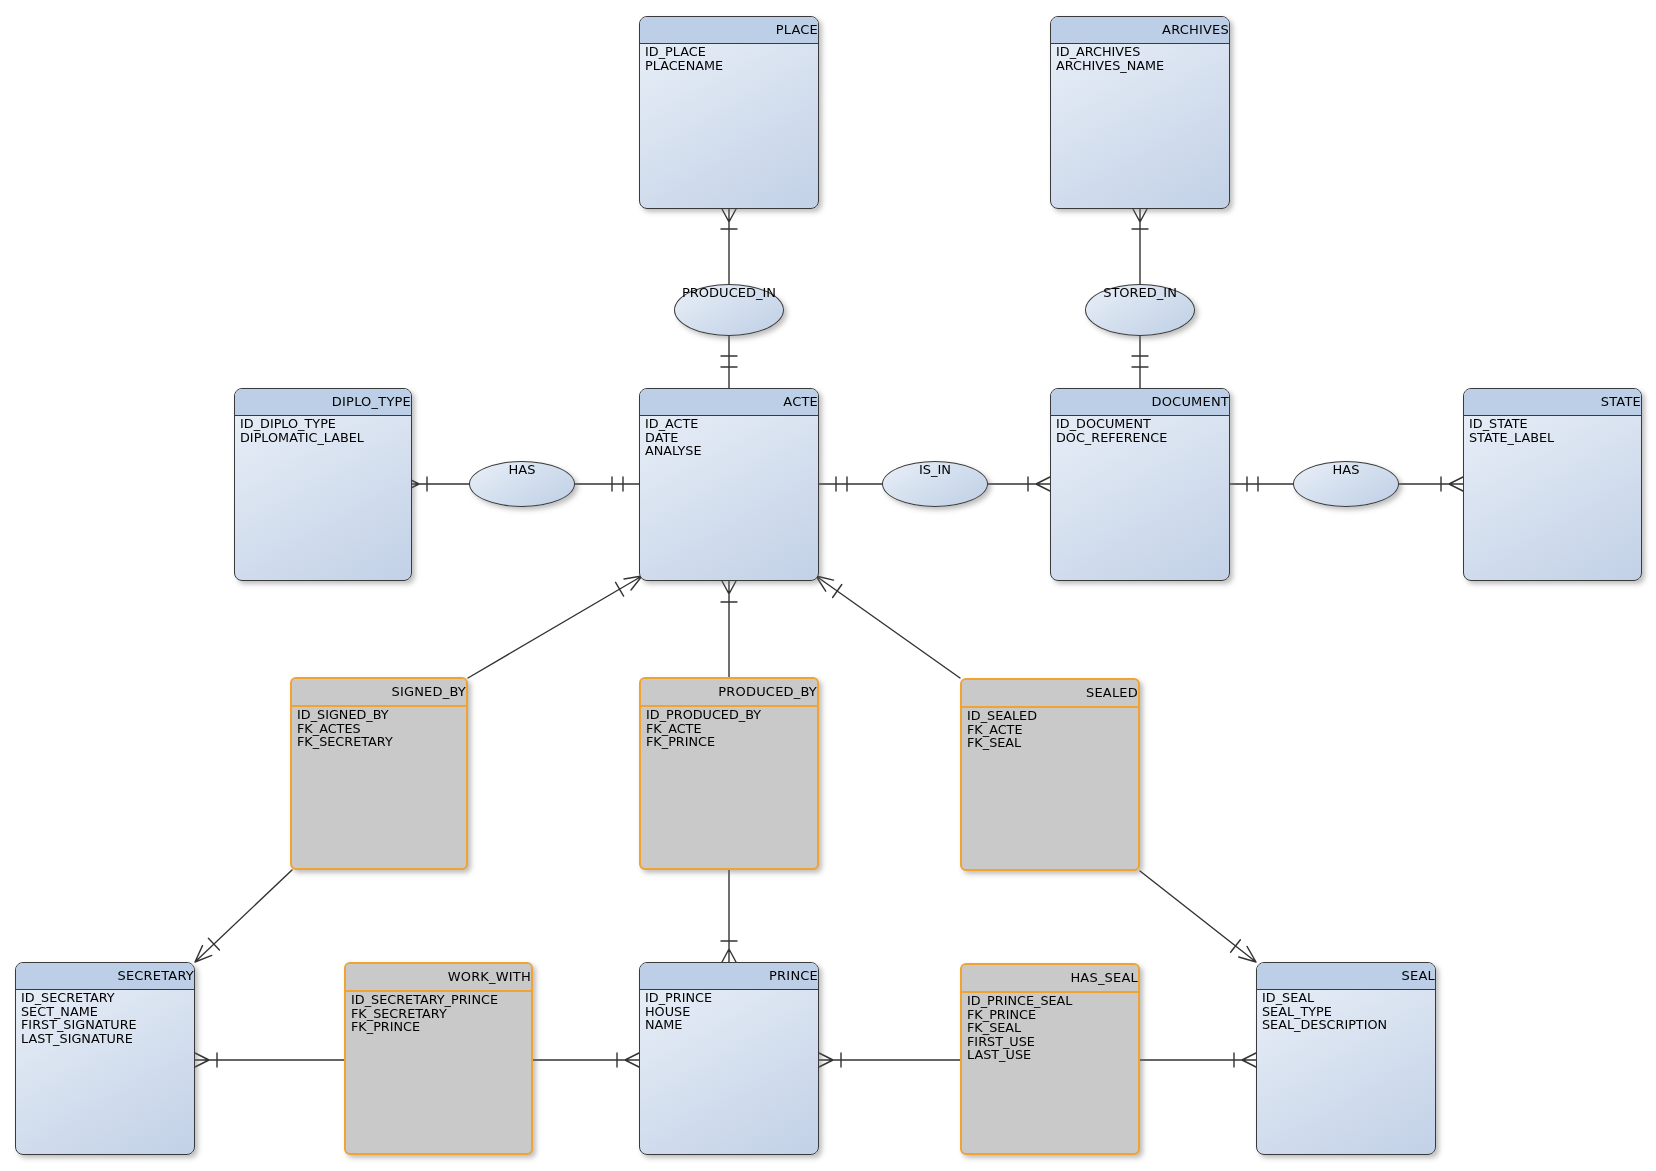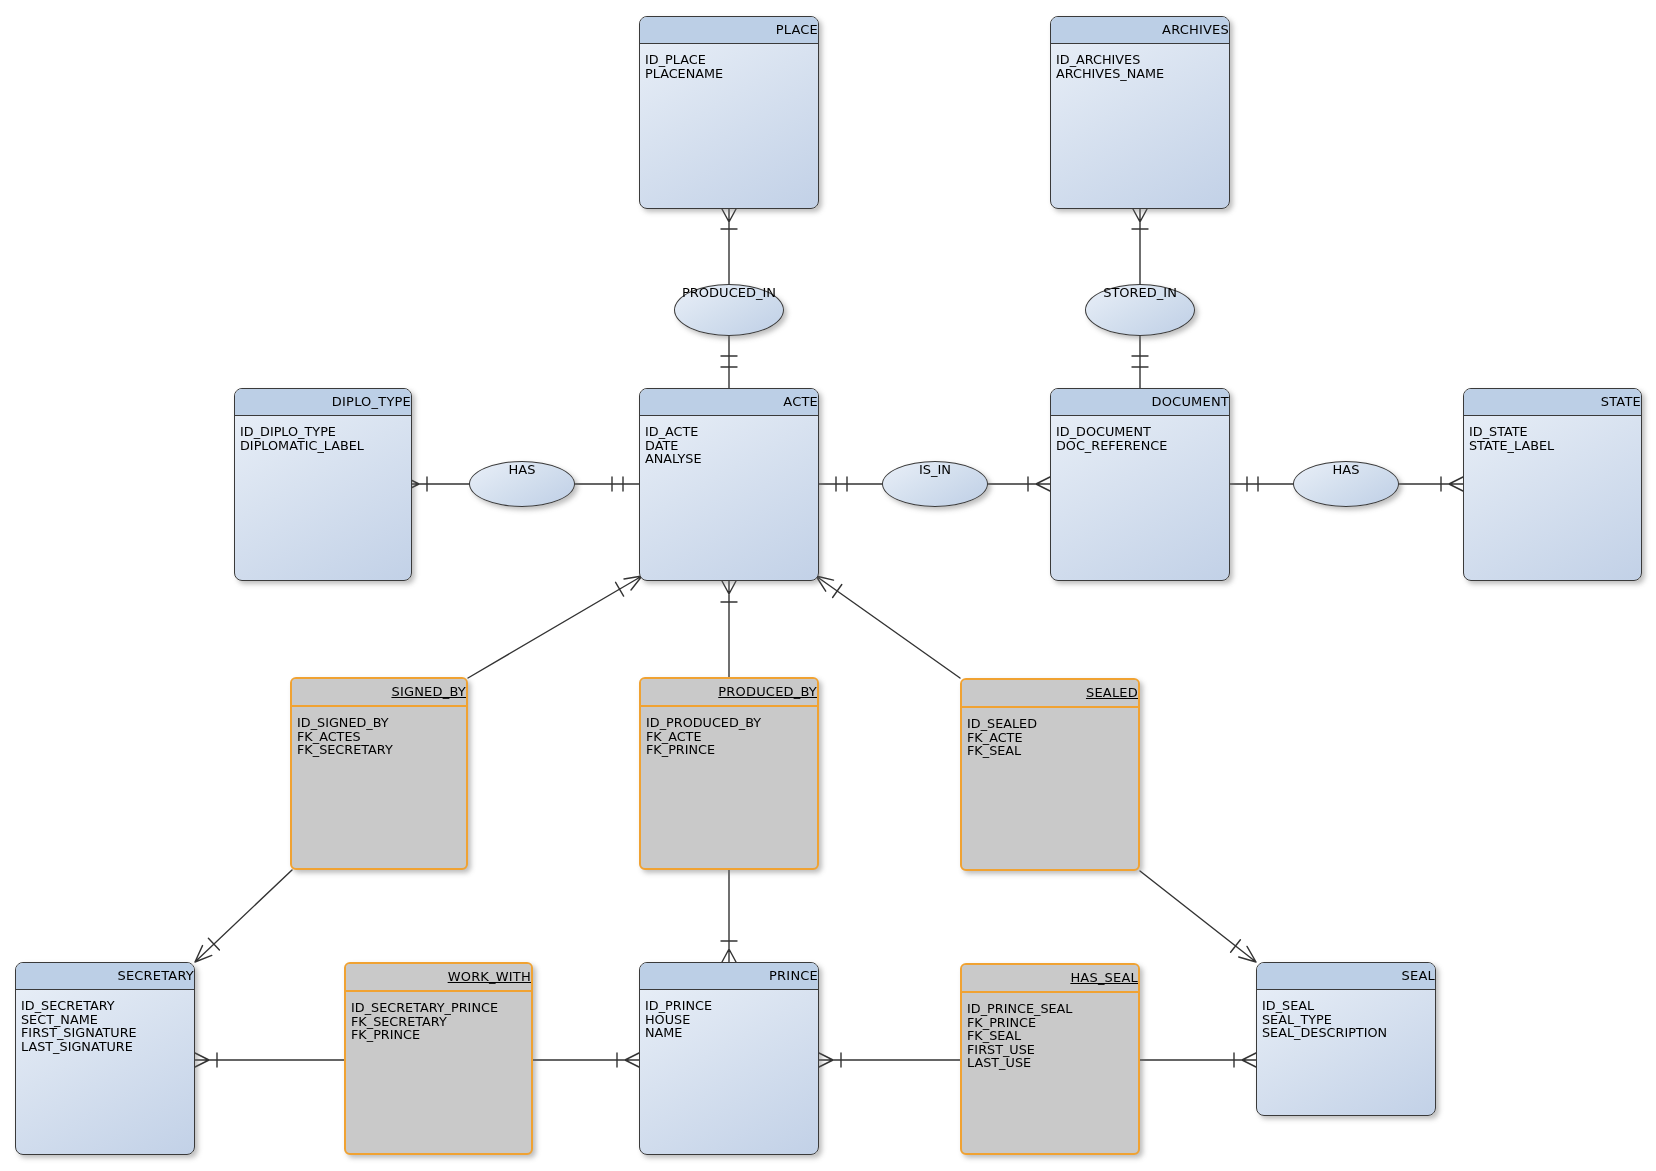--- a/index.html
+++ b/index.html
@@ -13,26 +13,26 @@
     border:1.6px solid #3a3a3a;border-radius:8px;
     background:linear-gradient(150deg,#eaf0f8 0%,#d8e2f0 45%,#c2d1e7 100%);
     box-shadow:3px 3px 5px rgba(110,110,110,0.45);
     overflow:hidden;
   }
   .ebox .ehead{
     height:26px;line-height:26px;text-align:right;
     background:#bccfe6;border-bottom:1.6px solid #3a3a3a;
     font-size:13px;letter-spacing:0.2px;
   }
-  .ebox .ebody{padding:9px 4px 0 5px;font-size:12.8px;line-height:13.6px;}
+  .ebox .ebody{padding:1px 4px 0 5px;font-size:12.8px;line-height:13.6px;}
   .ebox.assoc{
     border:2px solid #f0a232;border-radius:6px;
     background:#c9c9c9;
   }
-  .ebox.assoc .ehead{background:#c9c9c9;border-bottom:2px solid #f0a232;text-decoration:underline;}
+  .ebox.assoc .ehead{background:#c9c9c9;border-bottom:2px solid #f0a232;}
   .rel{
     position:absolute;z-index:2;box-sizing:border-box;
     border:1.6px solid #3a3a3a;border-radius:50%;
     background:linear-gradient(150deg,#e9eff8 0%,#d3dfee 50%,#bfcfe6 100%);
     box-shadow:3px 3px 5px rgba(110,110,110,0.45);
     display:flex;align-items:flex-start;justify-content:center;
     font-size:13px;
   }
 </style>
 </head>
@@ -237,21 +237,21 @@
   <div class="ebox assoc" style="left:960px;top:963px;width:180px;height:192px">
     <div class="ehead">HAS_SEAL</div>
     <div class="ebody">
       <div>ID_PRINCE_SEAL</div>
       <div>FK_PRINCE</div>
       <div>FK_SEAL</div>
       <div>FIRST_USE</div>
       <div>LAST_USE</div>
     </div>
   </div>
-  <div class="ebox" style="left:1256px;top:962px;width:180px;height:154px">
+  <div class="ebox" style="left:1256px;top:962px;width:180px;height:193px">
     <div class="ehead">SEAL</div>
     <div class="ebody">
       <div>ID_SEAL</div>
       <div>SEAL_TYPE</div>
       <div>SEAL_DESCRIPTION</div>
     </div>
   </div>
 
 </div>
 

